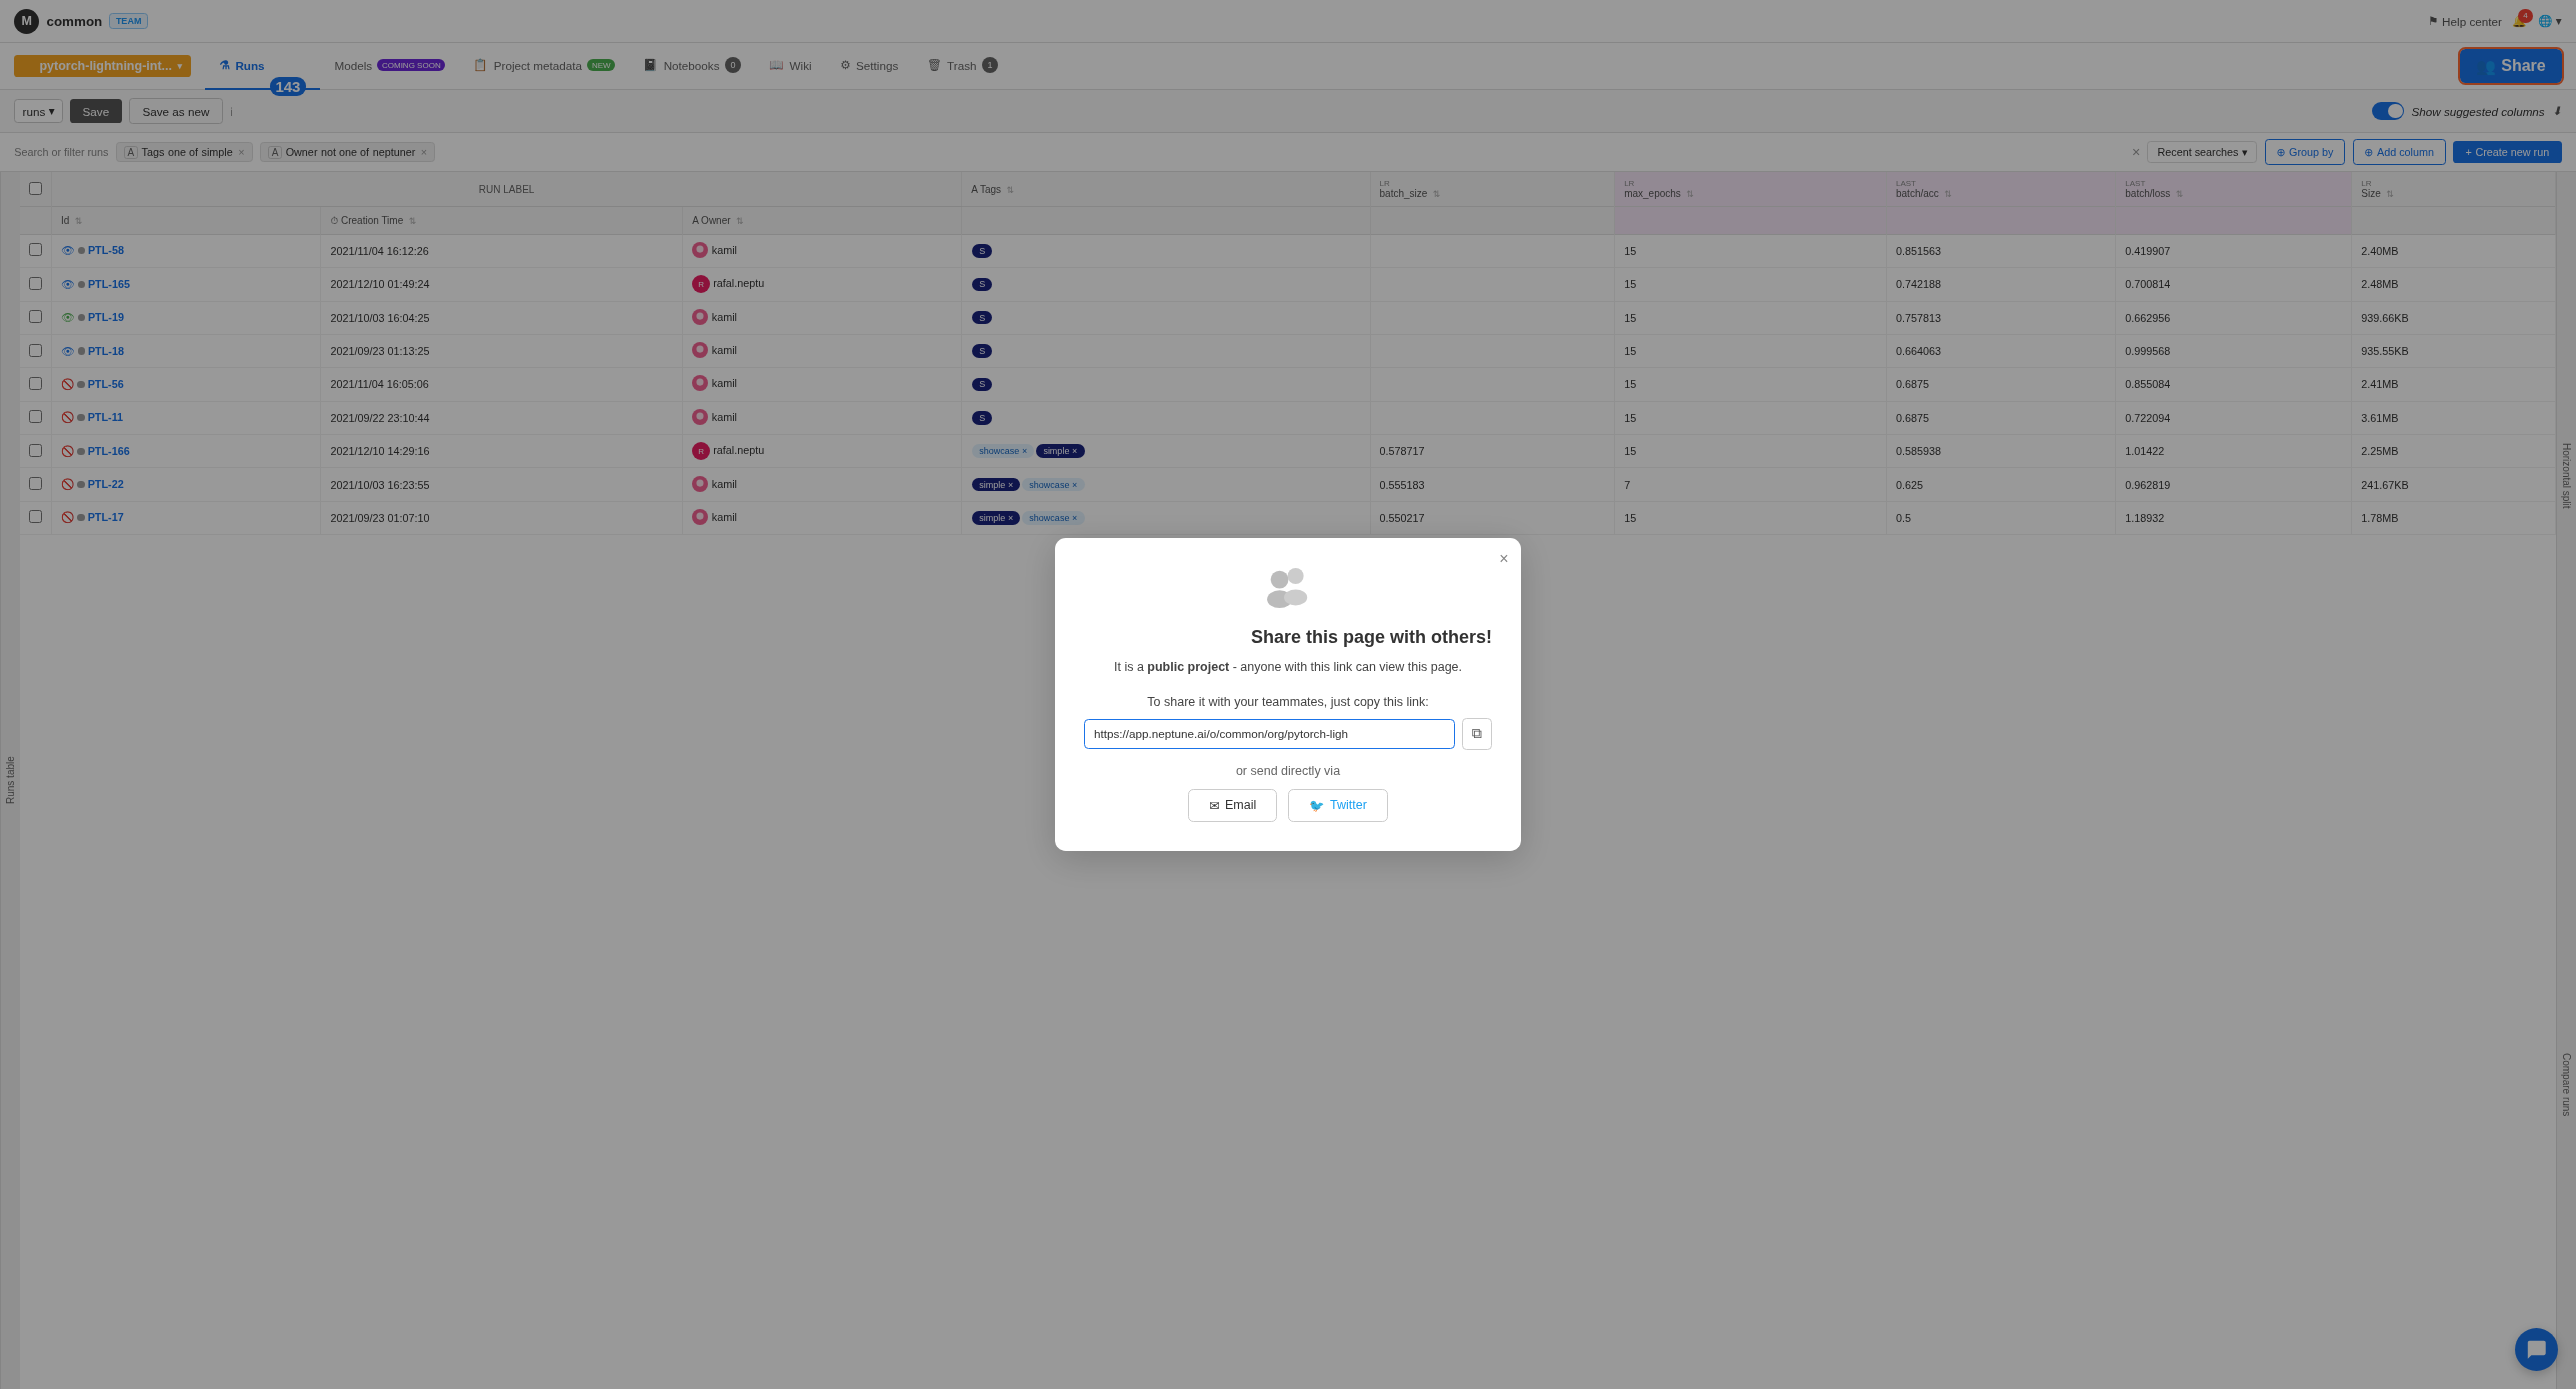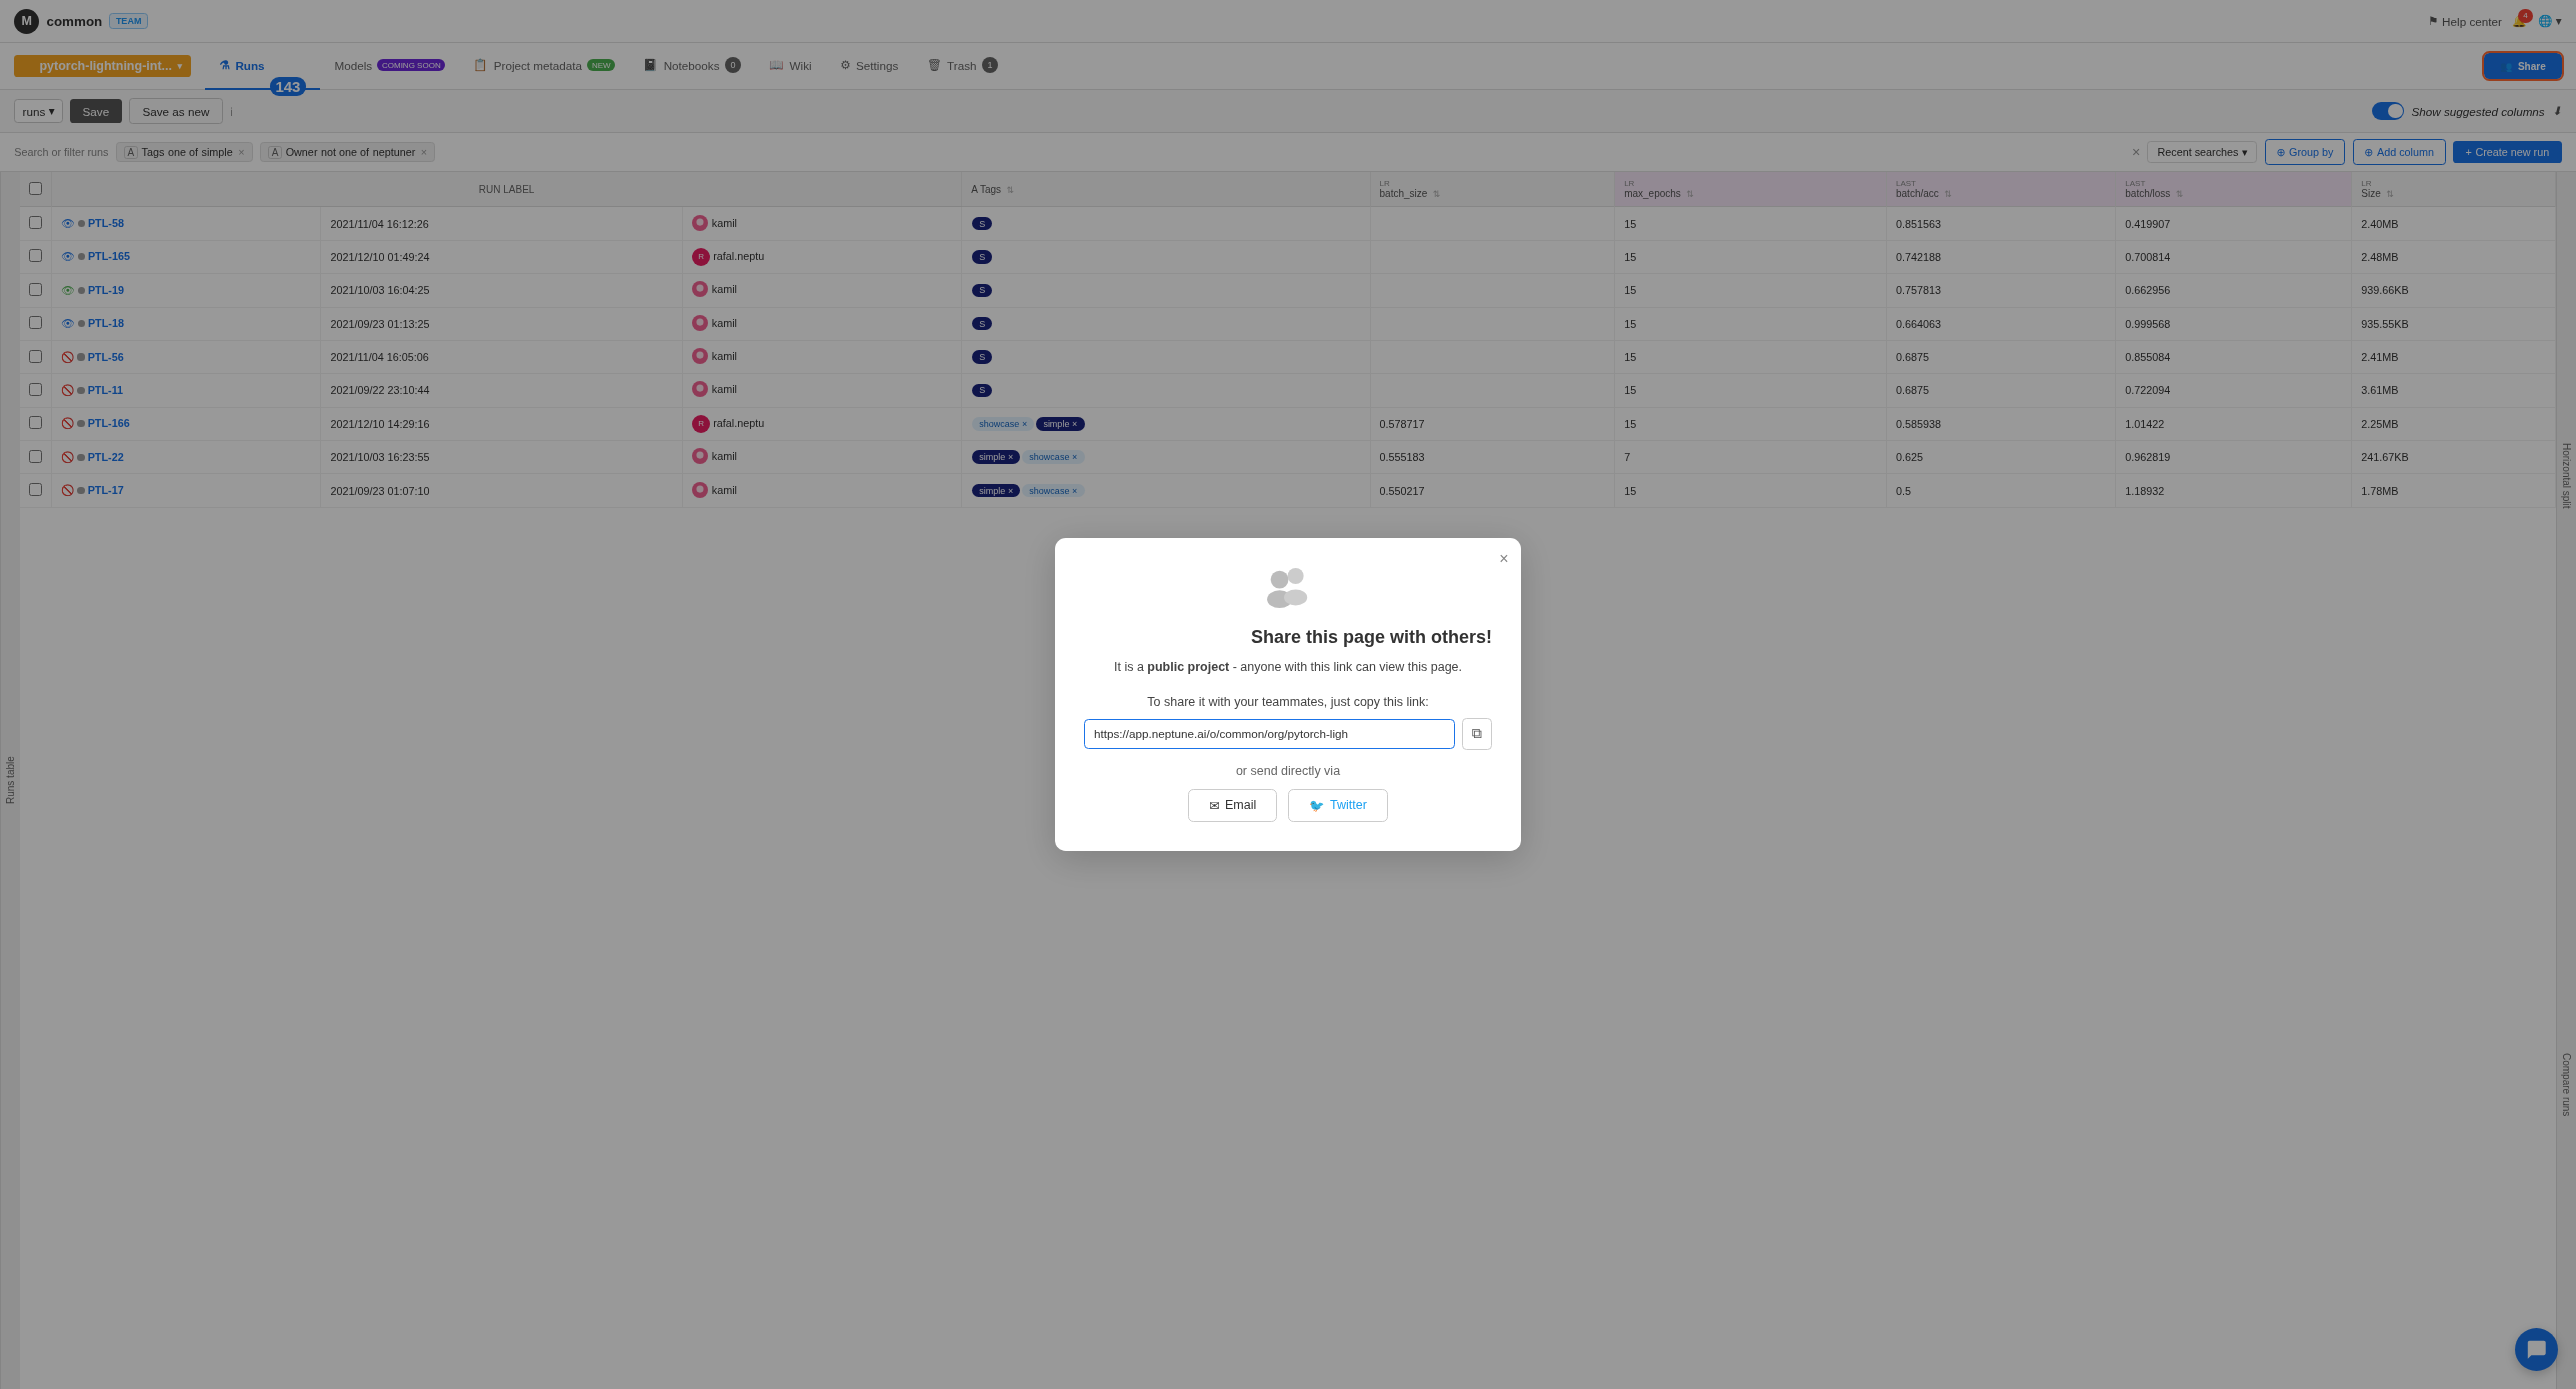--- a/index.html
+++ b/index.html
@@ -19,21 +19,21 @@
     
     .project-bar { display: flex; align-items: center; height: 47px; background: #fff; border-bottom: 0.9px solid #e0e0e0; padding: 0 14.3px; gap: 0; }
     .project-name { display: flex; align-items: center; gap: 5.4px; font-weight: 600; font-size: 12.5px; background: #f5a623; color: #fff; padding: 3.6px 9px 3.6px 7.2px; border-radius: 3.6px; margin-right: 14.3px; cursor: pointer; }
     .project-name .chevron { font-size: 9px; }
     .tab { display: flex; align-items: center; gap: 5.4px; padding: 0 14.3px; height: 47px; cursor: pointer; color: #666; font-size: 11.7px; border-bottom: 2.7px solid transparent; white-space: nowrap; }
     .tab.active { color: #1a73e8; border-bottom: 2.7px solid #1a73e8; font-weight: 600; }
     .tab .badge { background: #1a73e8; color: #fff; font-size: 15px; border-radius: 9px; padding: 0.9px 5.4px; margin-top: 43px; }
     .tab .coming-soon { background: #6d28d9; color: #fff; font-size: 8px; border-radius: 9px; padding: 1.8px 4.5px; }
     .tab .new-badge { background: #4caf50; color: #fff; font-size: 8px; border-radius: 9px; padding: 1.8px 4.5px; }
     .tab .notif-count { background: #666; color: #fff; font-size: 9px; border-radius: 50%; width: 16px; height: 16px; display: flex; align-items: center; justify-content: center; }
-    .share-btn { margin-left: auto; background: #1a73e8; color: #fff; border: none; border-radius: 5.4px; padding: 7.2px 16px; font-size: 10px; font-weight: 600; cursor: pointer; display: flex; align-items: center; gap: 5.4px; outline: 2.7px solid #ff6b35; }
+    .share-btn { margin-left: auto; background: #1a73e8; color: #fff; border: none; border-radius: 5.4px; padding: 7.2px 16px; font-size: 16px; font-weight: 600; cursor: pointer; display: flex; align-items: center; gap: 5.4px; outline: 2.7px solid #ff6b35; }
 
     
     .toolbar { display: flex; align-items: center; height: 43px; background: #f9f9f9; border-bottom: 0.9px solid #e0e0e0; padding: 0 14.3px; gap: 7.2px; }
     .runs-dropdown { display: flex; align-items: center; gap: 3.6px; border: 0.9px solid #ccc; border-radius: 3.6px; padding: 3.6px 7.2px; cursor: pointer; background: #fff; font-size: 11.7px; }
     .save-btn { background: #555; color: #fff; border: none; border-radius: 3.6px; padding: 5.4px 12.5px; cursor: pointer; font-size: 11.7px; }
     .save-as-btn { background: transparent; border: 0.9px solid #ccc; border-radius: 3.6px; padding: 5.4px 12.5px; cursor: pointer; font-size: 11.7px; color: #333; }
     .info-icon { color: #999; cursor: pointer; }
     .toolbar-right { margin-left: auto; display: flex; align-items: center; gap: 7.2px; font-style: italic; }
     .show-suggested { display: flex; align-items: center; gap: 7.2px; font-size: 11.7px; color: #333; }
     .toggle { width: 32px; height: 18px; background: #1a73e8; border-radius: 9px; position: relative; cursor: pointer; }
@@ -250,20 +250,32 @@
           </th>
           <th class="highlight">
             <span class="col-label">LAST</span>
             batch/loss <span class="sort-icon">⇅</span>
           </th>
           <th>
             <span class="col-label">LR</span>
             Size <span class="sort-icon">⇅</span>
           </th>
         </tr>
+        <tr style="background:#f5f5f5;">
+          <th class="checkbox-cell"></th>
+          <th>Id <span class="sort-icon">⇅</span></th>
+          <th>⏱ Creation Time <span class="sort-icon">⇅</span></th>
+          <th>A Owner <span class="sort-icon">⇅</span></th>
+          <th></th>
+          <th></th>
+          <th class="highlight"></th>
+          <th class="highlight"></th>
+          <th class="highlight"></th>
+          <th></th>
+        </tr>
       </thead>
       <tbody id="runs-tbody">
       <tr>
     <td class="checkbox-cell">
       <input type="checkbox" style="">
     </td>
     <td>
       <span style="color:#1a73e8;">👁</span>
       <span class="status-dot status-gray"></span>
       <span class="run-id">PTL-58</span>

